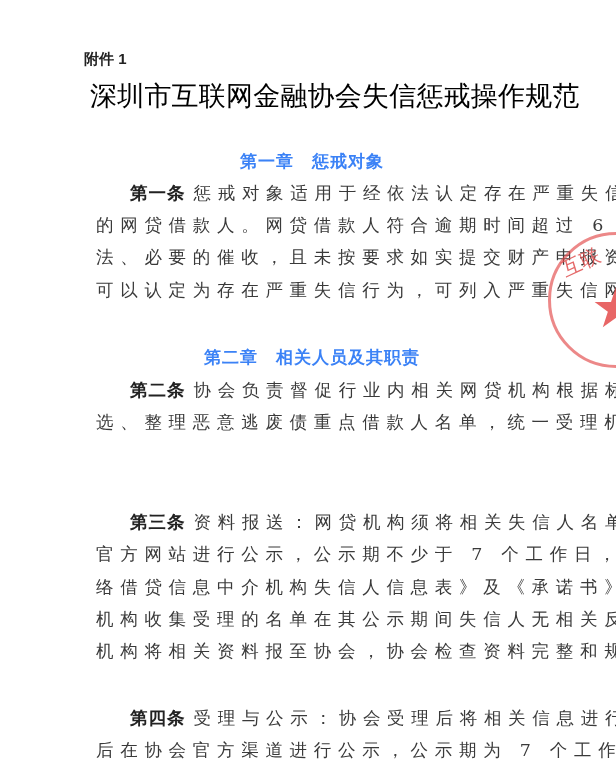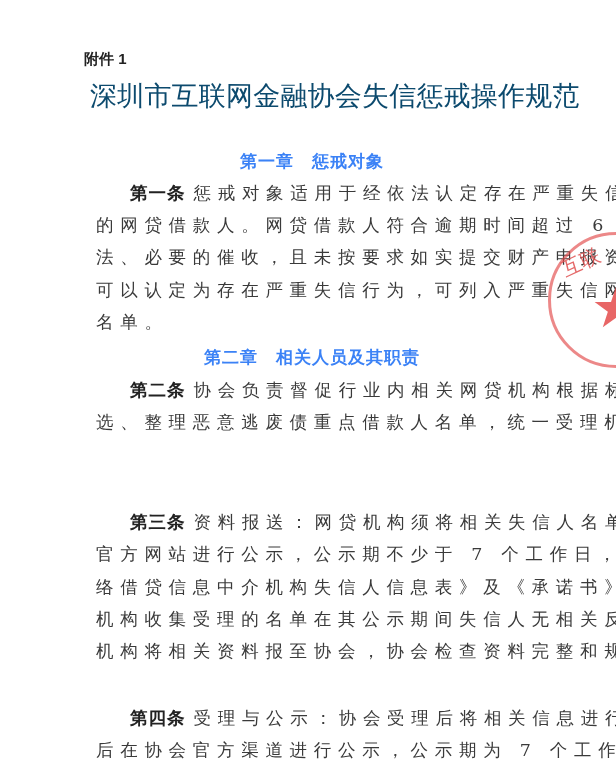--- a/index.html
+++ b/index.html
@@ -11,21 +11,21 @@
   }
   .page { position: absolute; left: 0; top: 0; width: 616px; height: 761px; }
   .attach {
     position: absolute; left: 84px; top: 50px;
     font-family: Liberation Sans, sans-serif;
     font-weight: bold; font-size: 15px; color: #222;
   }
   .title {
     position: absolute; left: 90px; top: 78px; width: 450px;
     font-family: "DejaVu Sans", "Liberation Sans", sans-serif;
-    font-size: 27px; letter-spacing: 0.2px; color: #0c4a6e;
+    font-size: 27px; letter-spacing: 0.2px; color: #000000;
     white-space: nowrap;
   }
   .chapter {
     position: absolute; left: 4px; width: 616px; text-align: center;
     font-weight: bold; font-size: 17px; letter-spacing: 1px; color: #3b82f6;
     white-space: pre;
   }
   .line {
     position: absolute; left: 96px; width: 440px;
     font-size: 17.5px; letter-spacing: 6.7px; color: #3a3a3a;
@@ -56,21 +56,20 @@
   <div class="title">深圳市互联网金融协会失信惩戒操作规范</div>
 
   <div class="chapter" style="top:150px">第一章　惩戒对象</div>
 
   <div class="line indent" style="top:182px">
     <span class="art">第一条</span><span>惩戒对象适用于经依法认定存在严重失信行为</span>
   </div>
   <div class="line" style="top:214px">的网贷借款人。网贷借款人符合逾期时间超过 6 个月，经合</div>
   <div class="line" style="top:246px">法、必要的催收，且未按要求如实提交财产申报资料情形的，</div>
   <div class="line" style="top:279px">可以认定为存在严重失信行为，可列入严重失信网贷借款人</div>
-  <div class="line" style="top:311px">名单。</div>
 
   <div class="chapter" style="top:346px">第二章　相关人员及其职责</div>
 
   <div class="line indent" style="top:379px">
     <span class="art">第二条</span><span>协会负责督促行业内相关网贷机构根据标准筛</span>
   </div>
   <div class="line" style="top:411px">选、整理恶意逃废债重点借款人名单，统一受理机构上报的</div>
 
 
   <div class="line indent" style="top:511px">

